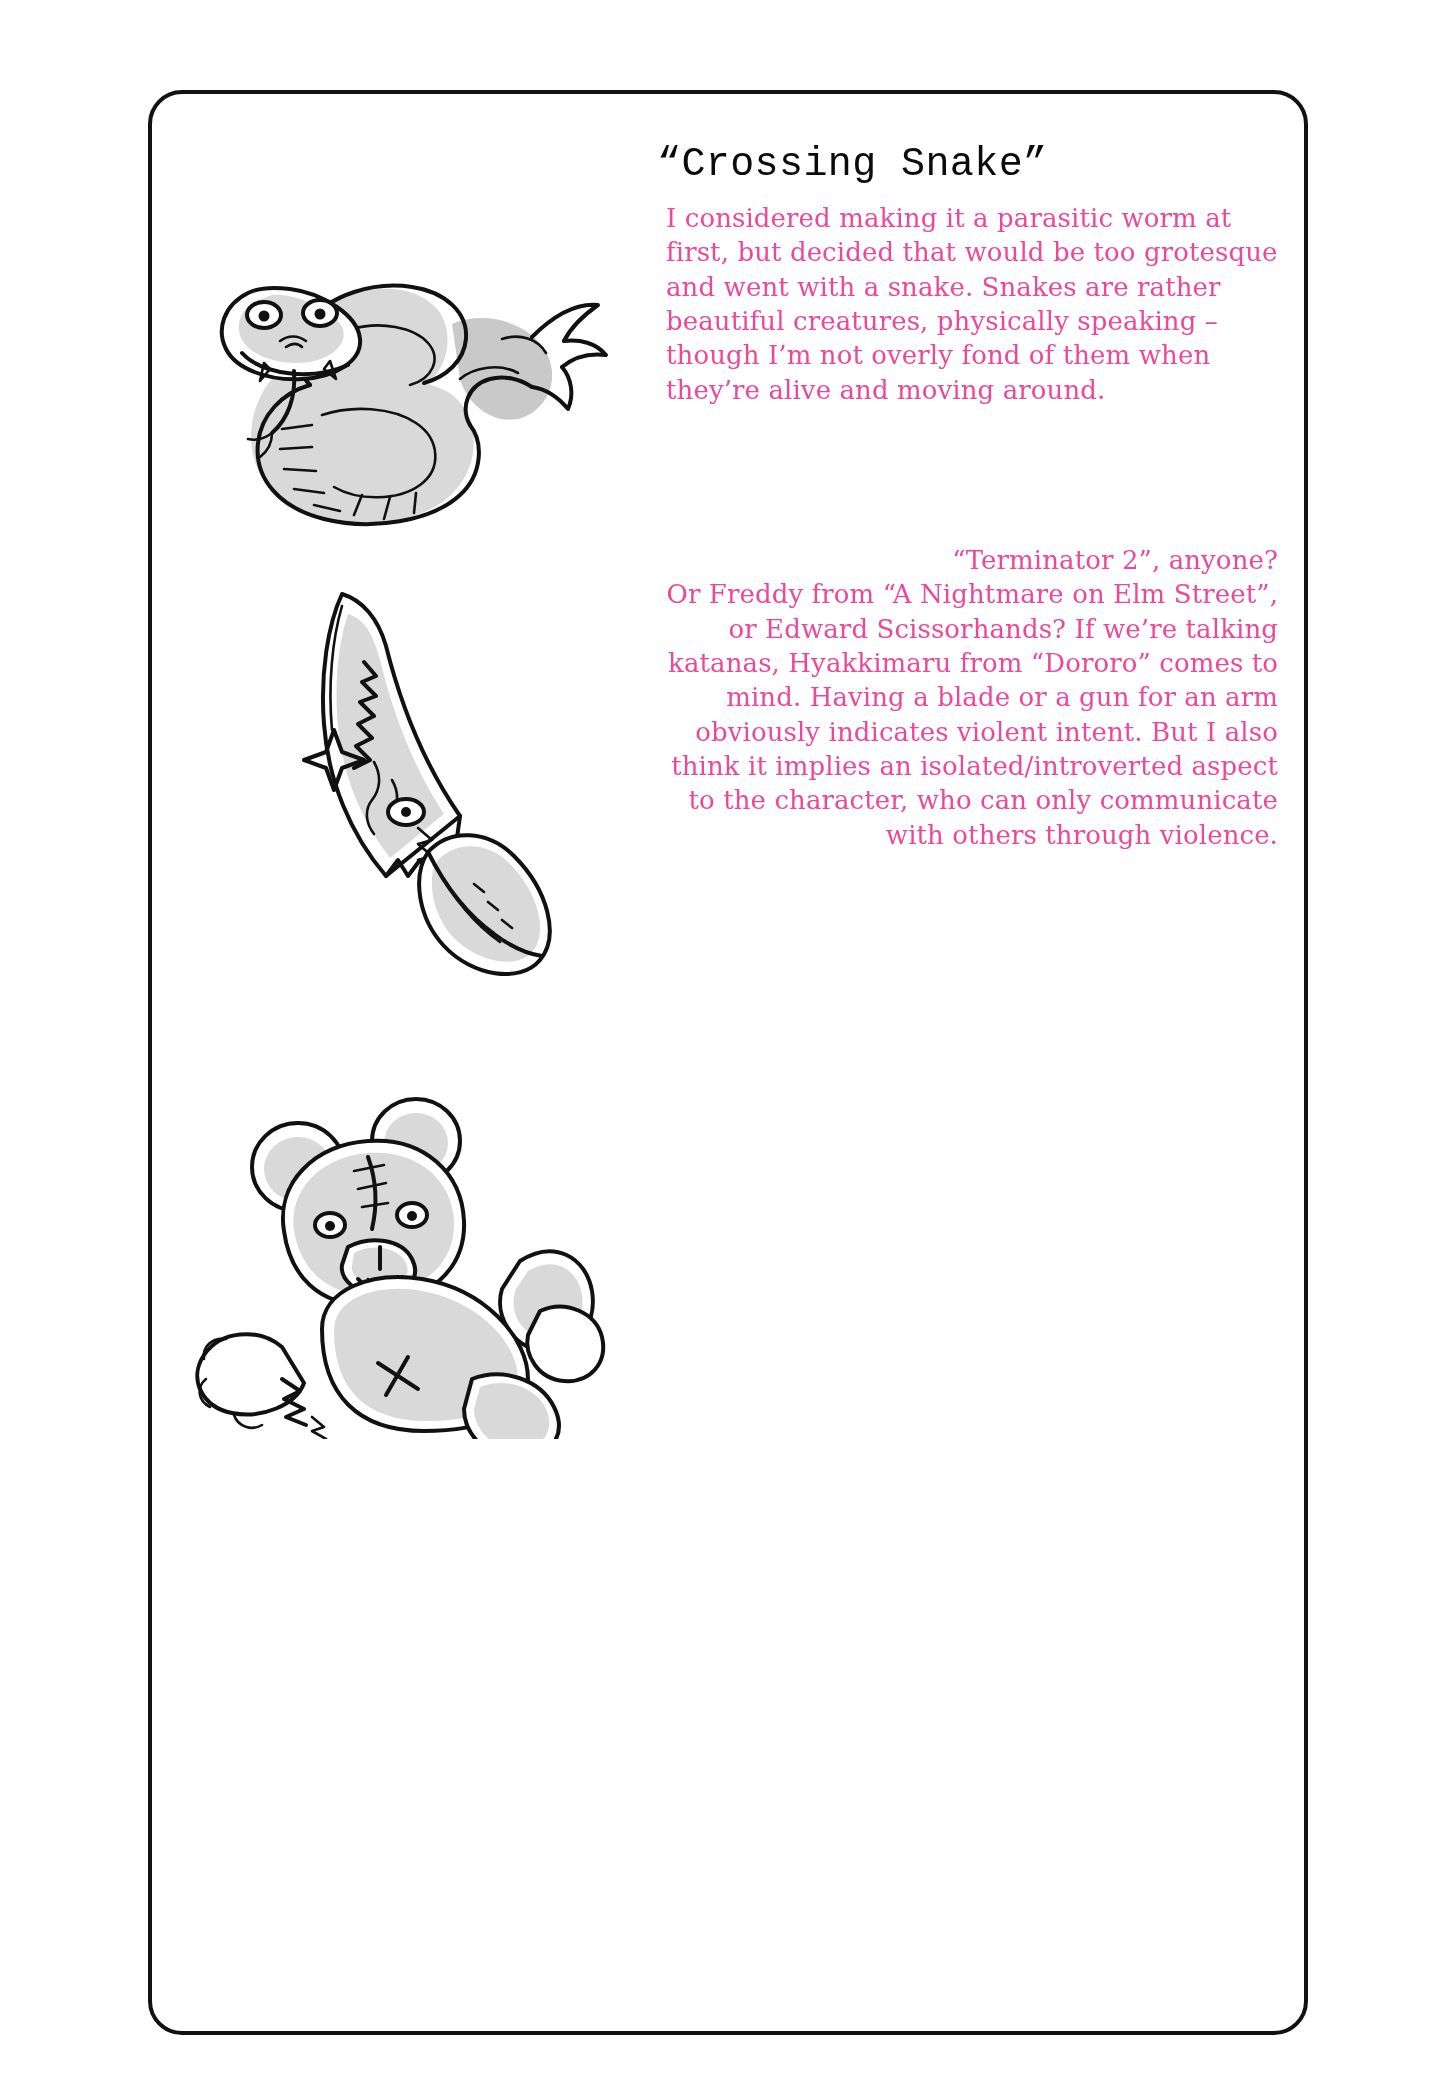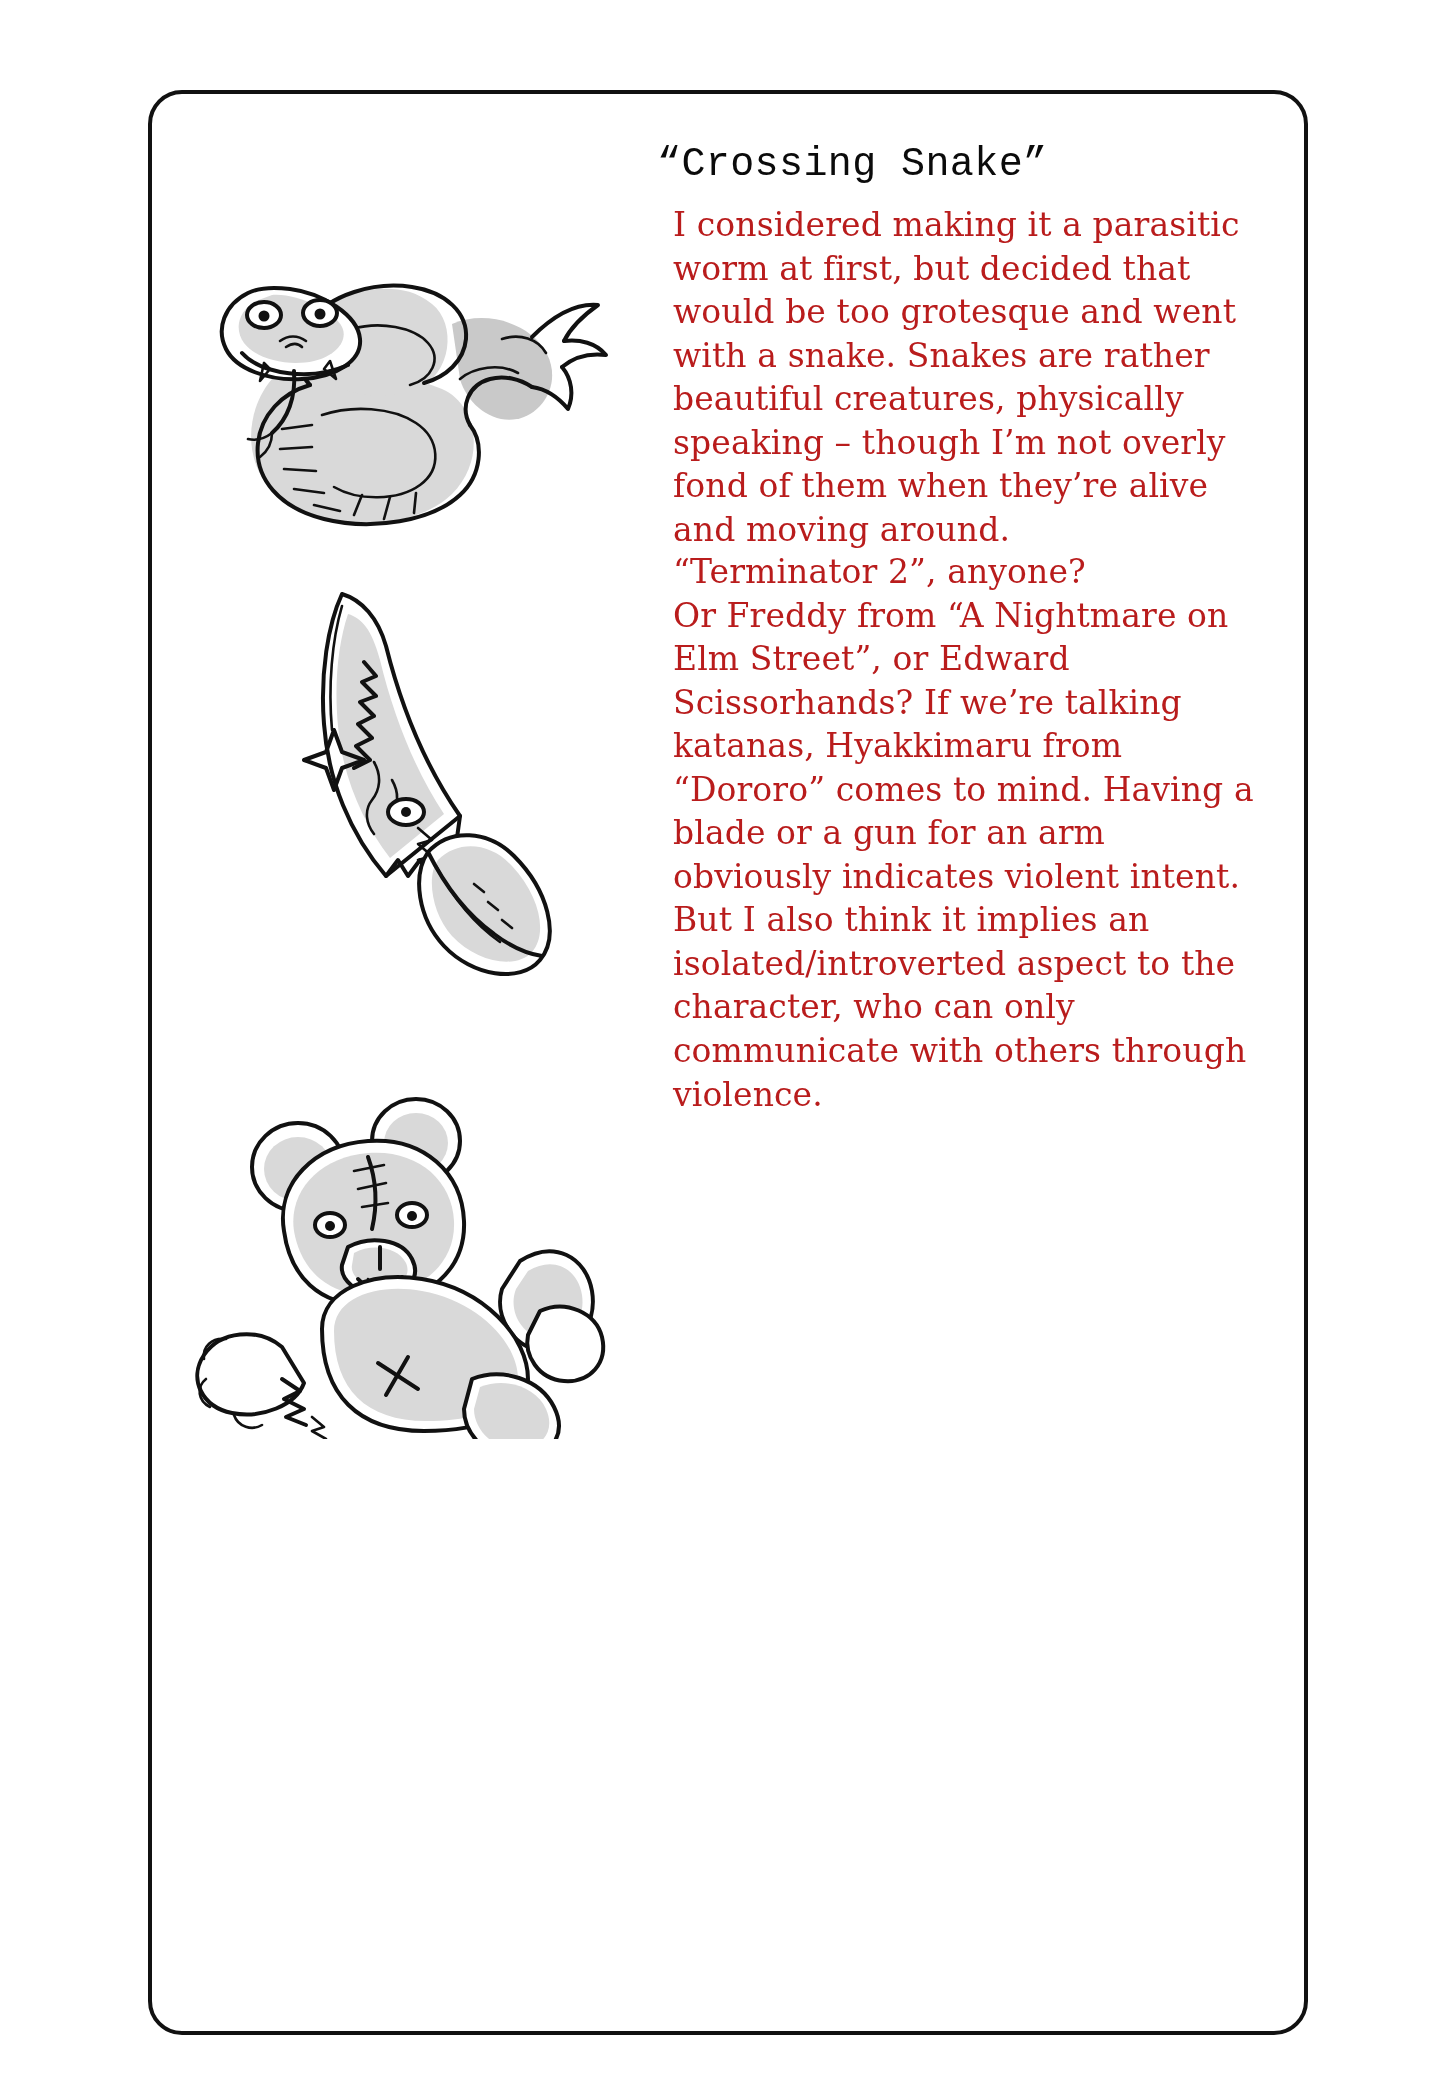--- a/index.html
+++ b/index.html
@@ -50,24 +50,24 @@
   .entry-title {
     font-family: Liberation Mono, monospace;
     font-size: 40px;
     font-weight: 400;
     letter-spacing: 0.4px;
     margin: 0 0 14px 0;
     color: #0b0b0b;
   }
   .entry-body {
     font-family: "DejaVu Serif", serif;
-    font-size: 33px;
+    font-size: 26px;
     line-height: 1.32;
-    margin: 16px;
-    color: #b91c1c;
+    margin: 9px;
+    color: #ec4899;
     letter-spacing: 0.1px;
   }
 
   
   #entry-snake   { left: 0;   top: 0;    width: 100%; }
   #entry-knife   { left: 0;   top: 0;    width: 100%; }
   #entry-stuffed { left: 0;   top: 0;    width: 100%; }
 
   .art-snake   { left: 50px;  top: 135px;  width: 420px; height: 330px; }
   .art-knife   { left: 70px;  top: 490px;  width: 420px; height: 400px; }
@@ -179,21 +179,21 @@
           <path class="ink" d="M206 268 C222 300 244 330 272 350 C288 362 306 370 320 372"></path>
           <path class="ink-thin" d="M214 282 C230 312 252 340 278 358"></path>
 
           <path class="ink-thin" d="M252 300 L262 308"></path>
           <path class="ink-thin" d="M266 318 L276 326"></path>
           <path class="ink-thin" d="M280 336 L290 344"></path>
         </svg>
       </div>
 
       <div class="entry-text txt-knife">
-        <p class="entry-body" style="white-space: pre-line;">“Terminator 2”, anyone?
+        <p class="entry-body" style="white-space: pre-line; text-align: right;">“Terminator 2”, anyone?
 Or Freddy from “A Nightmare on Elm Street”, or Edward Scissorhands? If we’re talking katanas, Hyakkimaru from “Dororo” comes to mind. Having a blade or a gun for an arm obviously indicates violent intent. But I also think it implies an isolated/introverted aspect to the character, who can only communicate with others through violence.</p>
       </div>
     </div>
 
     <div class="entry" id="entry-stuffed">
 
       <div class="entry-art art-stuffed">
         <svg viewBox="0 0 460 360" width="460" height="360">
 
           <path class="ink-fill" d="M348 182 C382 160 414 178 420 212 C426 248 400 276 370 272 C340 268 322 236 330 210 Z"></path>

